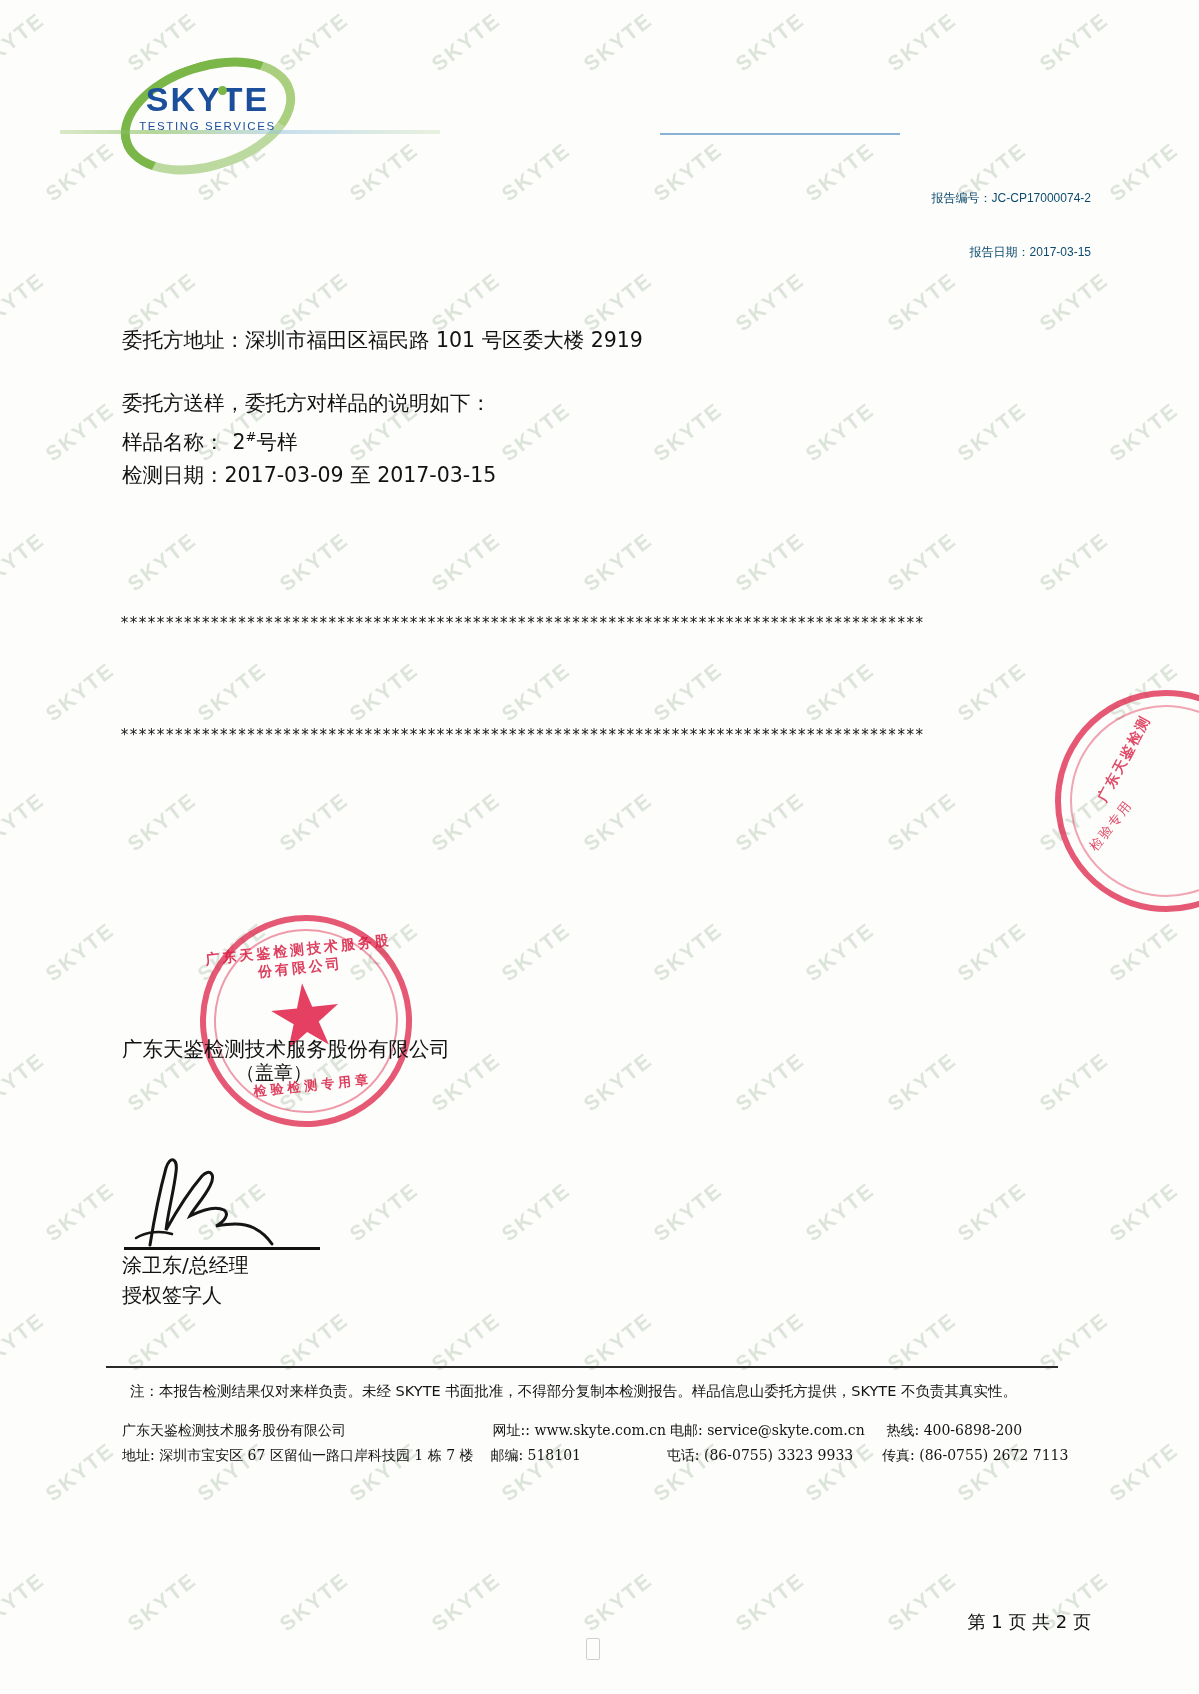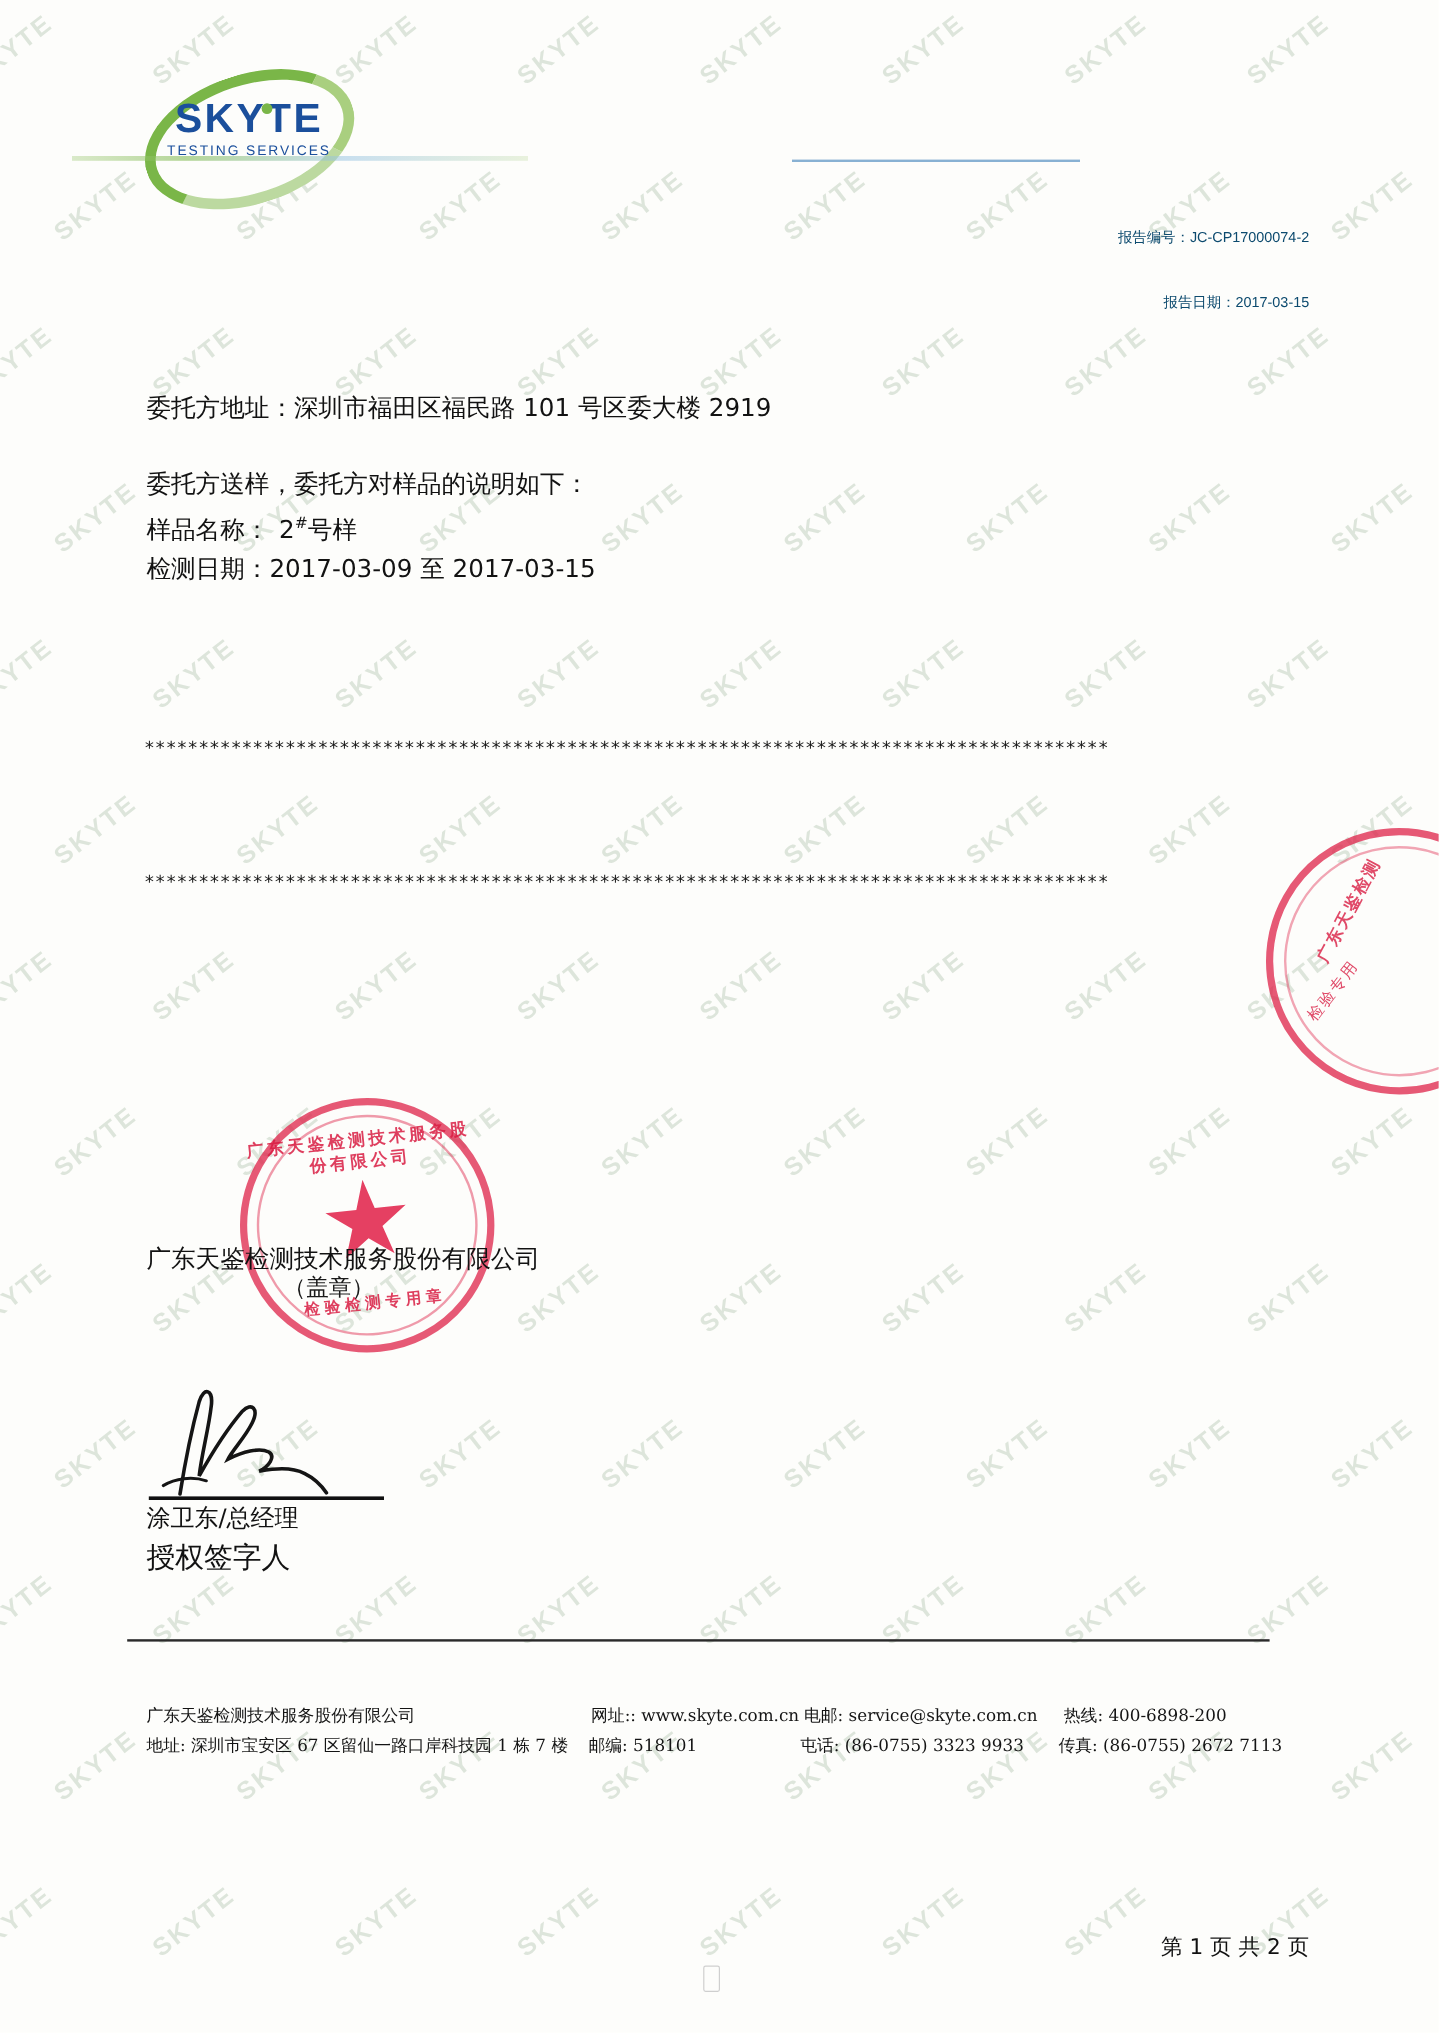--- a/index.html
+++ b/index.html
@@ -303,21 +303,21 @@
     top: 1252px;
     font-size: 20px;
     font-family: "DejaVu Sans", sans-serif;
     color: #121212;
     z-index: 4;
   }
   .sig-role {
     position: absolute;
     left: 122px;
     top: 1282px;
-    font-size: 24px;
+    font-size: 20px;
     font-family: Liberation Mono, monospace;
     color: #121212;
     z-index: 4;
   }
 
   
   .footer-rule {
     position: absolute;
     left: 106px;
     top: 1366px;
@@ -537,20 +537,21 @@
              C 56 62, 70 40, 82 26 C 90 18, 96 24, 90 36 C 84 48, 74 58, 70 66
              C 82 60, 96 56, 104 60 C 110 64, 104 72, 96 76
              C 108 74, 122 72, 134 78 C 142 82, 148 88, 152 94" fill="none" stroke="#151515" stroke-width="3" stroke-linecap="round"></path>
     <path d="M16 88 C 26 82, 40 80, 52 84" fill="none" stroke="#151515" stroke-width="2.5" stroke-linecap="round"></path>
   </svg>
   <div class="sig-rule"></div>
   <div class="sig-name">涂卫东/总经理</div>
   <div class="sig-role">授权签字人</div>
 
   <div class="footer-rule"></div>
+  <div class="footer-note">注：本报告检测结果仅对来样负责。未经 SKYTE 书面批准，不得部分复制本检测报告。样品信息山委托方提供，SKYTE 不负责其真实性。</div>
 
   <div class="footer-grid">
     <div class="fg-row">
       <div class="fg-c1">广东天鉴检测技术服务股份有限公司</div>
       <div class="fg-c2">网址:: www.skyte.com.cn</div>
       <div class="fg-c3">电邮: service@skyte.com.cn</div>
       <div class="fg-c4">热线: 400-6898-200</div>
     </div>
     <div class="fg-row">
       <div class="fg-c1">地址: 深圳市宝安区 67 区留仙一路口岸科技园 1 栋 7 楼</div>

